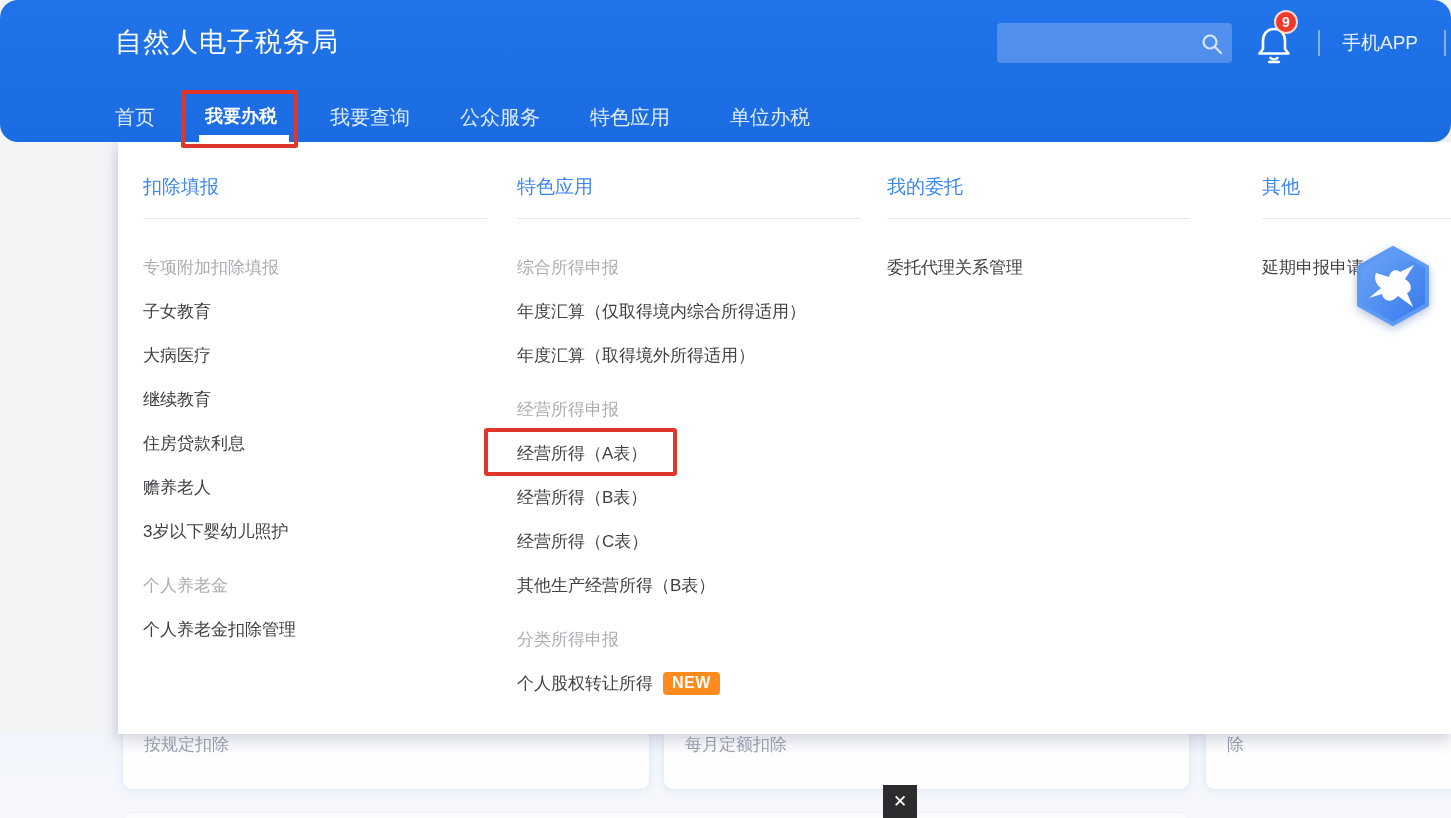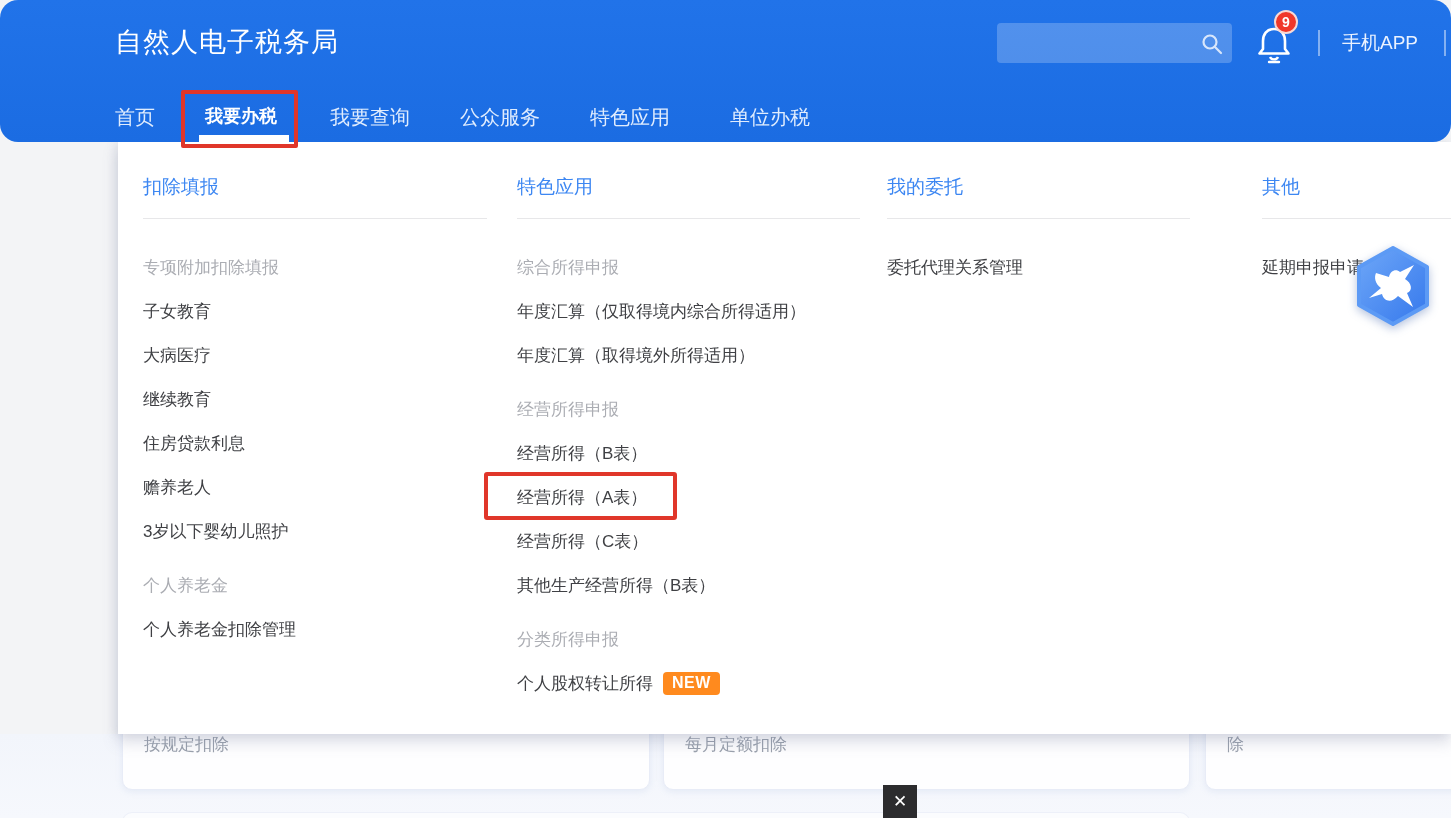--- a/index.html
+++ b/index.html
@@ -136,25 +136,25 @@
       <div class="mi">个人养老金扣除管理</div>
     </div>
 
     <div class="col-title" style="left:399px">特色应用</div>
     <div class="col-divider" style="left:399px;width:343px"></div>
     <div class="col-items" style="left:399px">
       <div class="ms">综合所得申报</div>
       <div class="mi">年度汇算（仅取得境内综合所得适用）</div>
       <div class="mi">年度汇算（取得境外所得适用）</div>
       <div class="ms gap">经营所得申报</div>
-      <div class="mi">经营所得（B表）</div>
       <div class="mi">
         <span>经营所得（A表）</span>
         <i class="red-frame"></i>
       </div>
+      <div class="mi">经营所得（B表）</div>
       <div class="mi">经营所得（C表）</div>
       <div class="mi">其他生产经营所得（B表）</div>
       <div class="ms gap">分类所得申报</div>
       <div class="mi">
         <span>个人股权转让所得</span>
         <span class="new-badge">NEW</span>
       </div>
     </div>
 
     <div class="col-title" style="left:769px">我的委托</div>

